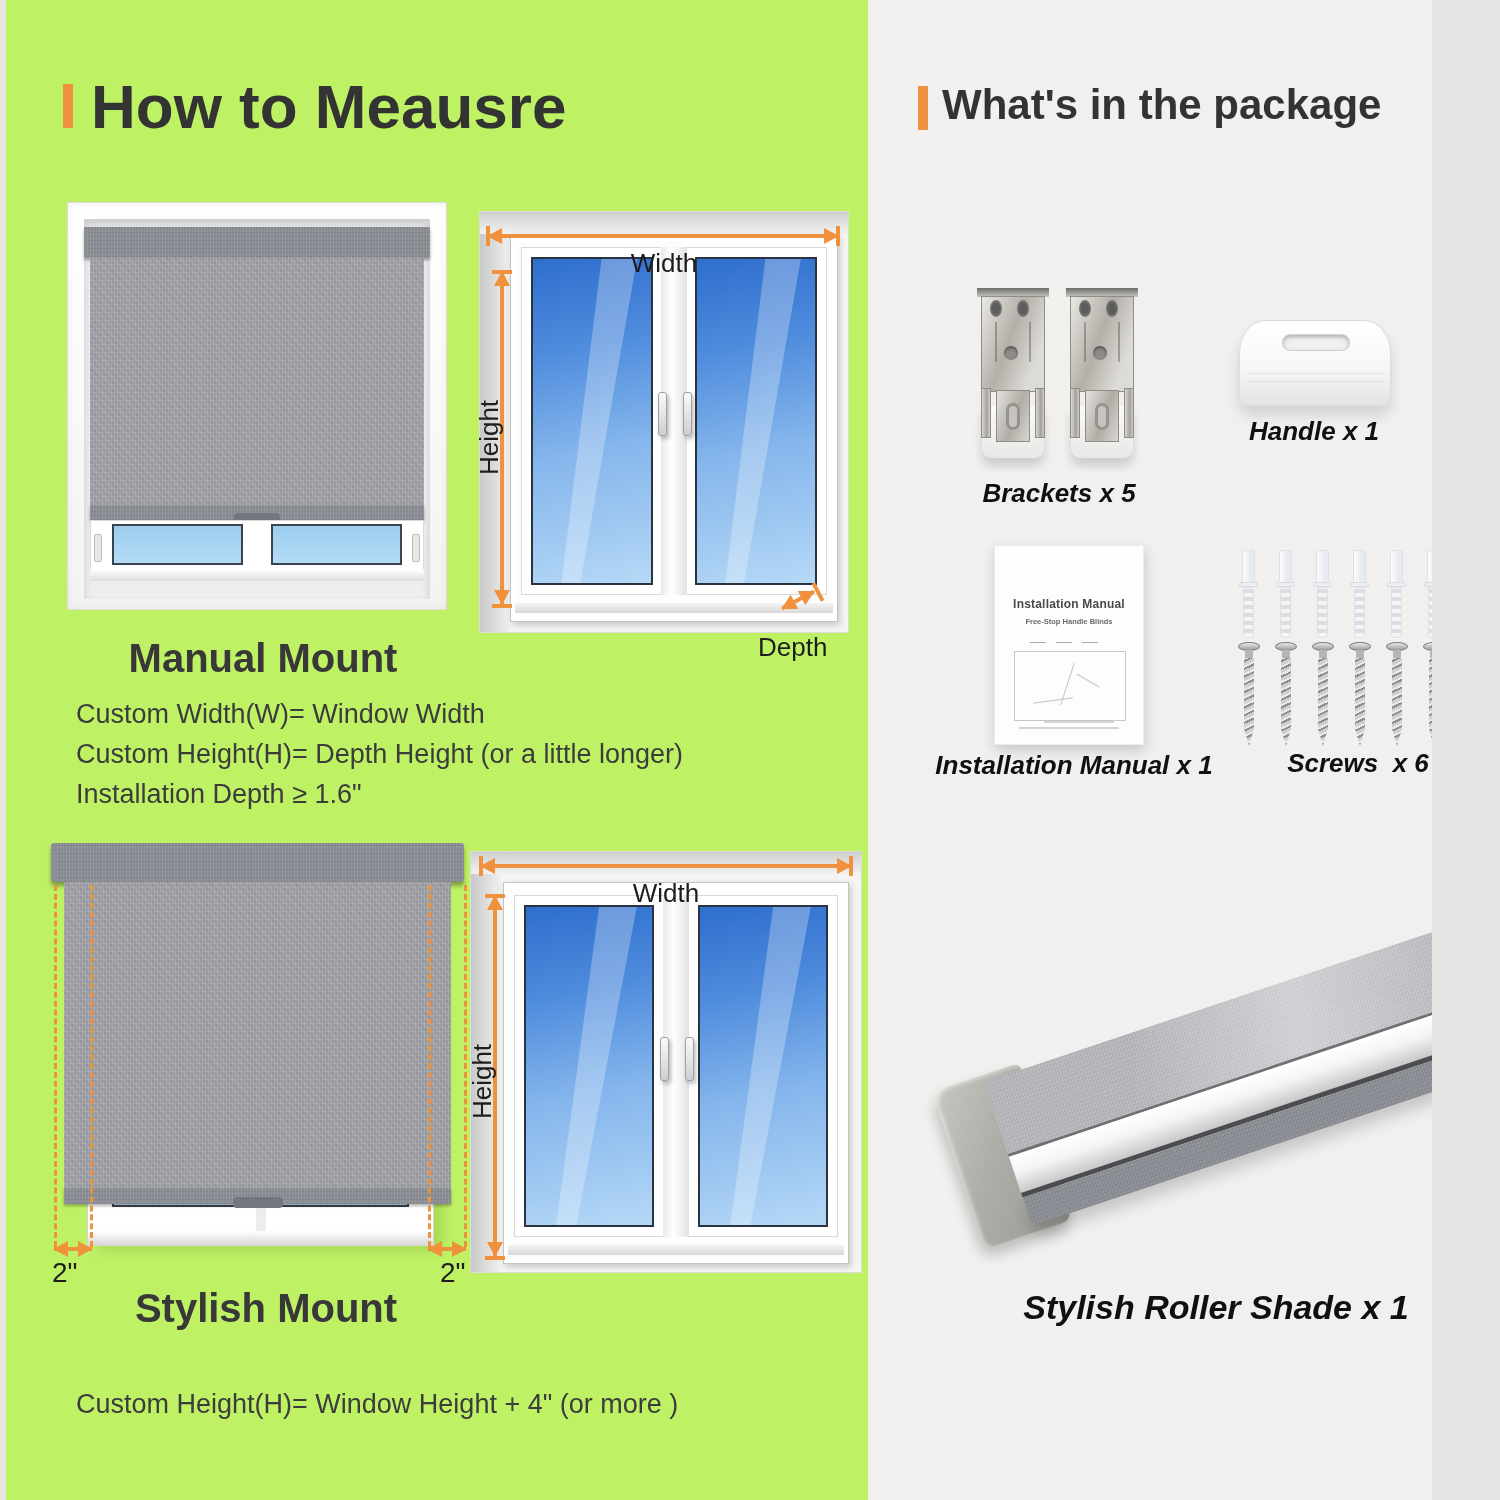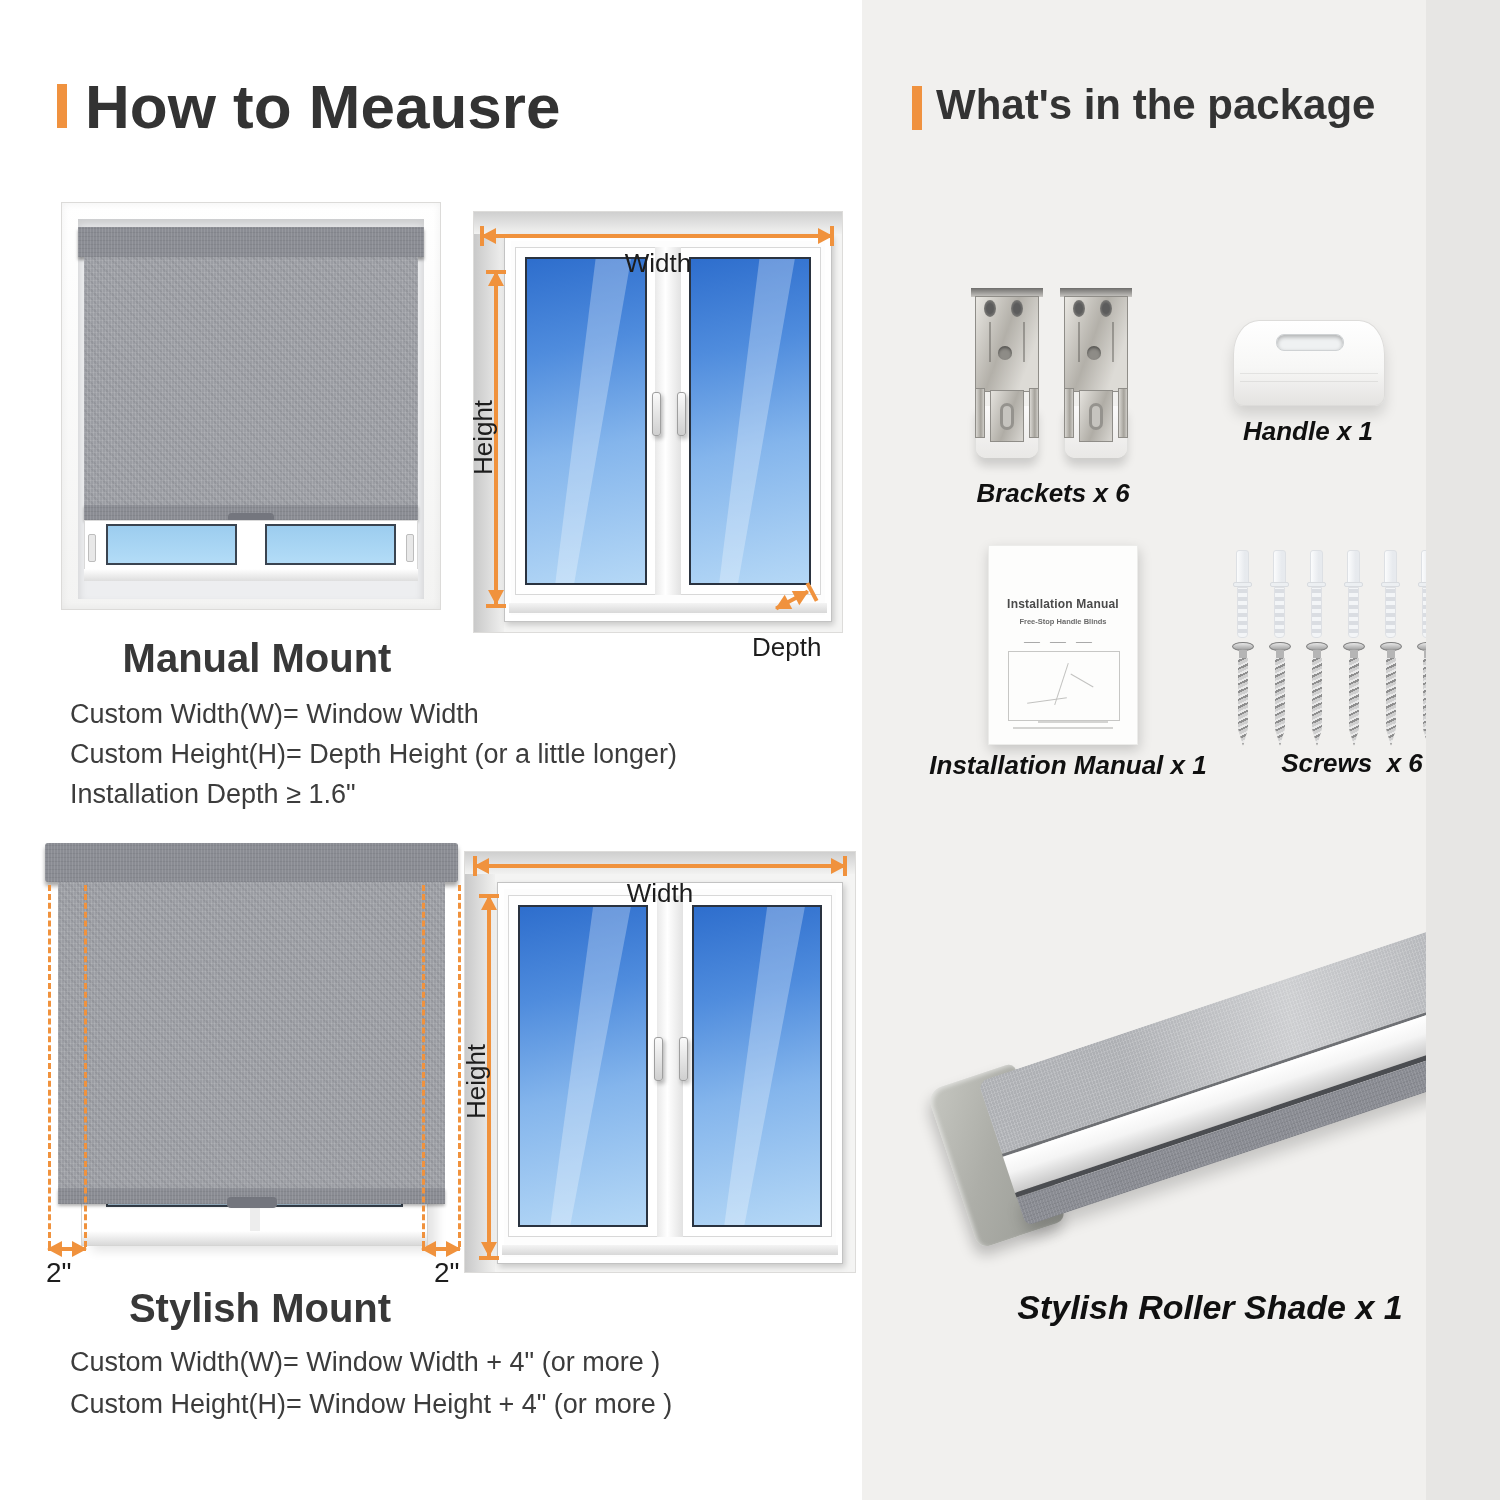--- a/index.html
+++ b/index.html
@@ -1,17 +1,17 @@
 <!DOCTYPE html>
 <html><head>
 <meta charset="utf-8">
 <style>
   html,body{margin:0;padding:0;}
   body{font-family:"Liberation Sans","DejaVu Sans",sans-serif;background:#e7e6e4;}
-  #canvas{position:relative;width:1426px;height:1500px;overflow:hidden;background:#ffffff;}
+  #canvas{position:relative;width:1426px;height:1500px;overflow:hidden;background:#bef264;margin-left:6px;}
   .abs{position:absolute;}
 
   
   #panel-right-bg{left:862px;top:0;width:638px;height:1500px;background:#f1f0ee;}
 
   
   .accent-bar{width:10px;background:#f0923f;}
   .h1{font-weight:700;color:#333;line-height:1;white-space:nowrap;}
   #title-left{left:85px;top:76px;font-size:62px;}
   #bar-left{left:57px;top:84px;height:44px;}
@@ -281,21 +281,20 @@
     <div class="abs tick-h" style="left:14px;top:42px;"></div>
     <div class="abs tick-h" style="left:14px;top:404px;"></div>
     <div class="abs dim dim-v" style="left:22px;top:44px;height:360px;">
       <div class="ah up"></div>
       <div class="ah down"></div>
     </div>
     <div class="abs measure-label" style="left:-26px;top:214px;transform:rotate(-90deg);">Height</div>
   </div>
 
   <div class="abs h2" style="left:50px;top:1288px;width:420px;">Stylish Mount</div>
-  <div class="abs body-text" style="left:70px;top:1342px;width:780px;">Custom Width(W)= Window Width + 4" (or more )</div>
   <div class="abs body-text" style="left:70px;top:1384px;width:780px;">Custom Height(H)= Window Height + 4" (or more )</div>
 
   <div class="bracket" style="left:973px;top:288px;">
     <div class="base"></div>
     <div class="flange"></div>
     <div class="plate"></div>
     <div class="hole h1"></div>
     <div class="hole h2"></div>
     <div class="vline" style="left:16px;"></div>
     <div class="vline" style="left:50px;"></div>
@@ -314,21 +313,21 @@
     <div class="hole h2"></div>
     <div class="vline" style="left:16px;"></div>
     <div class="vline" style="left:50px;"></div>
     <div class="chole"></div>
     <div class="rail" style="left:2px;"></div>
     <div class="rail" style="left:56px;"></div>
     <div class="lowplate">
       <div class="slot"></div>
     </div>
   </div>
-  <div class="abs item-label" style="left:943px;top:478px;width:220px;">Brackets x 6</div>
+  <div class="abs item-label" style="left:943px;top:478px;width:220px;">Brackets x 5</div>
 
   <div id="handle-img" class="abs">
     <div class="slot"></div>
     <div class="groove" style="top:52px;"></div>
     <div class="groove" style="top:60px;"></div>
   </div>
   <div class="abs item-label" style="left:1208px;top:416px;width:200px;">Handle x 1</div>
 
   <div id="manual-img" class="abs">
     <div class="mtitle">Installation Manual</div>

